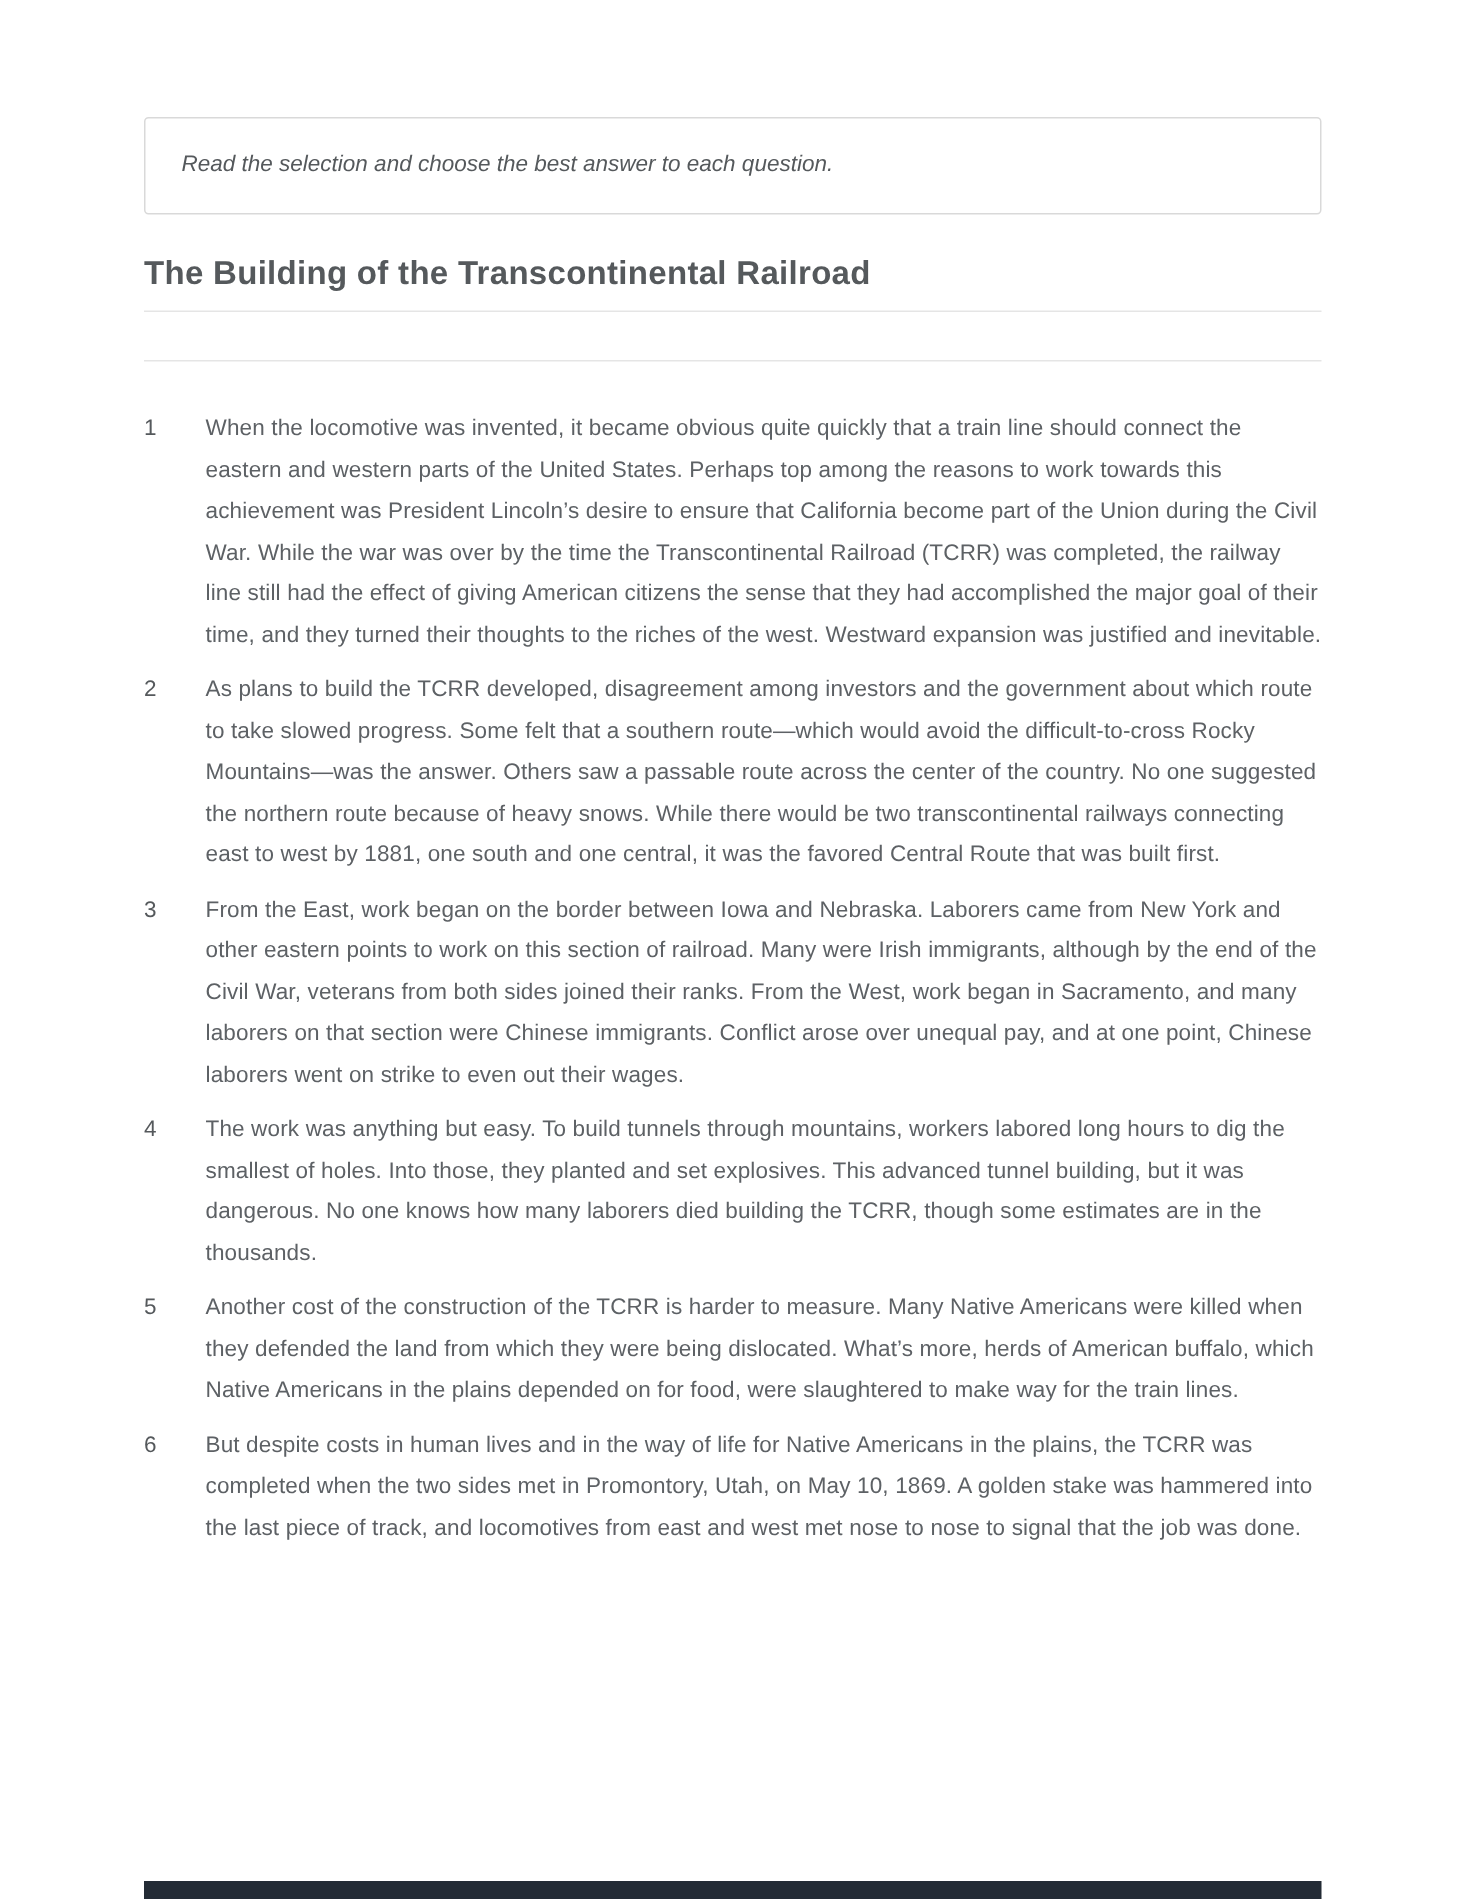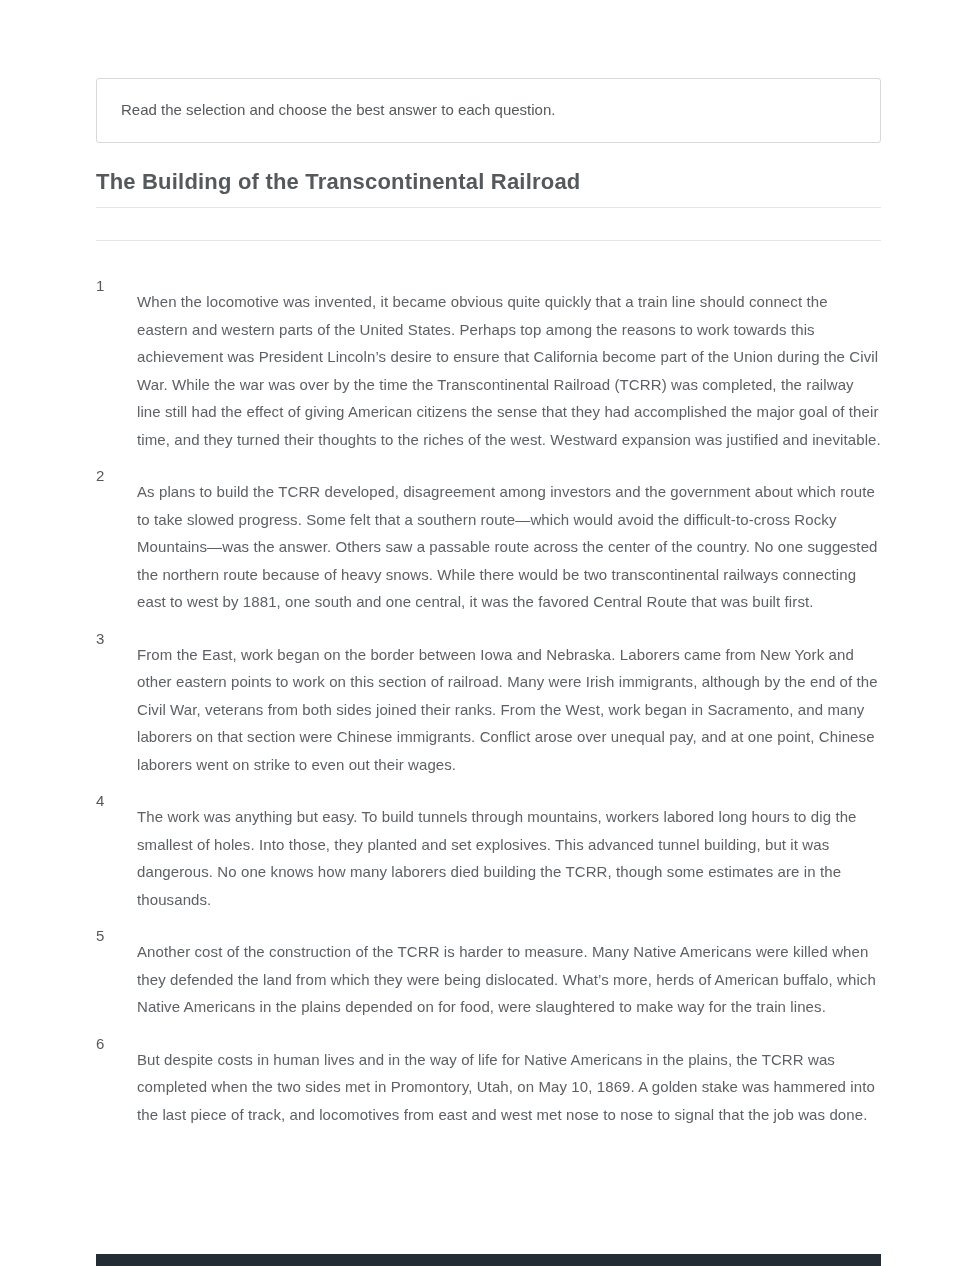--- a/index.html
+++ b/index.html
@@ -20,20 +20,21 @@
   .instruction-box {
     border: 1px solid #d9d9d9;
     border-radius: 3px;
     padding: 22px 24px 23px 24px;
     background: #ffffff;
   }
   .instruction-text {
     font-size: 15px;
     color: #55595c;
     line-height: 18px;
+    font-style: italic;
   }
   .passage-title {
     margin-top: 26px;
     font-size: 22px;
     font-weight: 700;
     color: #55595c;
     letter-spacing: 0.2px;
     line-height: 26px;
   }
   .rule {
@@ -55,21 +56,20 @@
     font-size: 15px;
     color: #55595c;
     line-height: 27.5px;
   }
   .para-text {
     flex: 1;
     font-size: 15px;
     color: #5d6165;
     line-height: 27.5px;
     letter-spacing: 0.1px;
-    margin-top: 16px;
   }
   .footer-bar {
     position: absolute;
     left: 96px;
     right: 98px;
     bottom: 0;
     height: 12px;
     background: #232b35;
   }
 </style>

